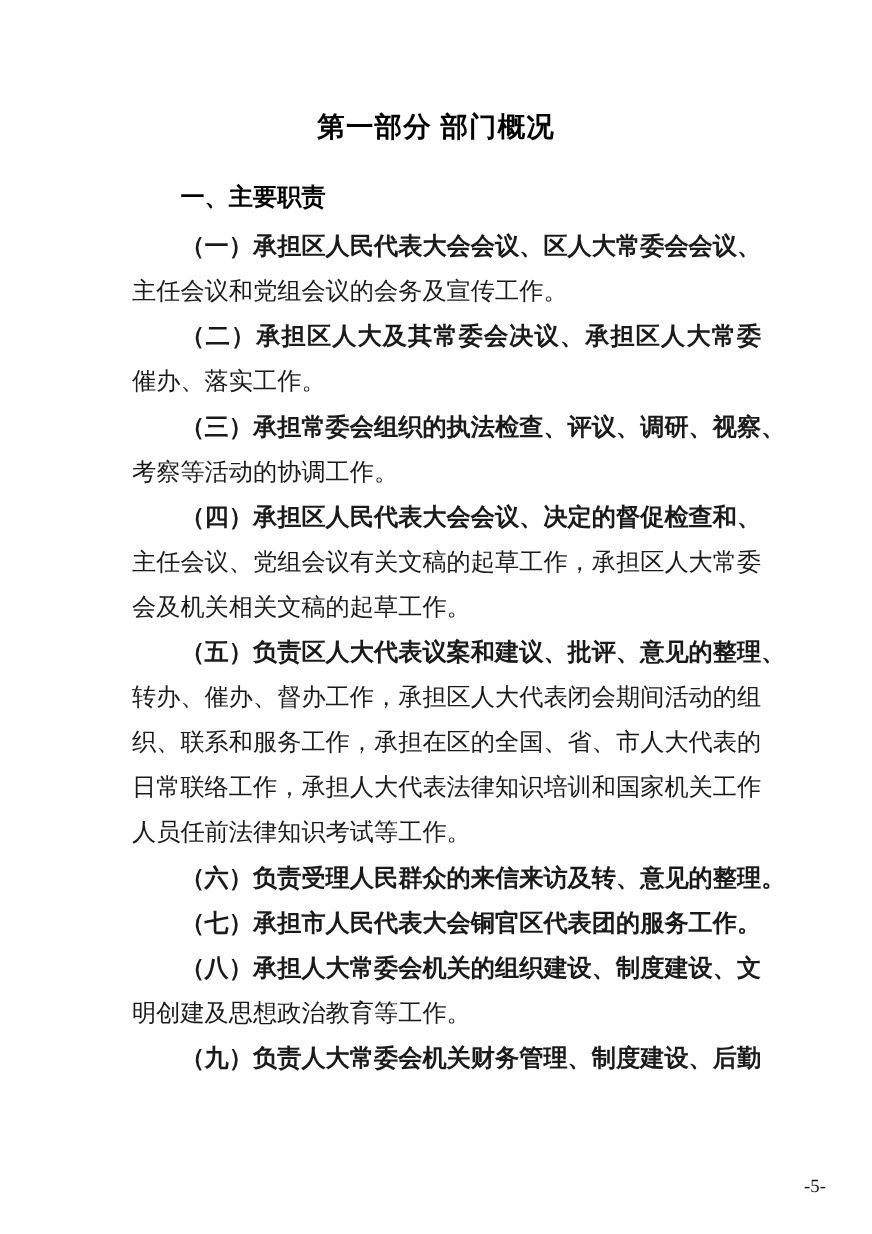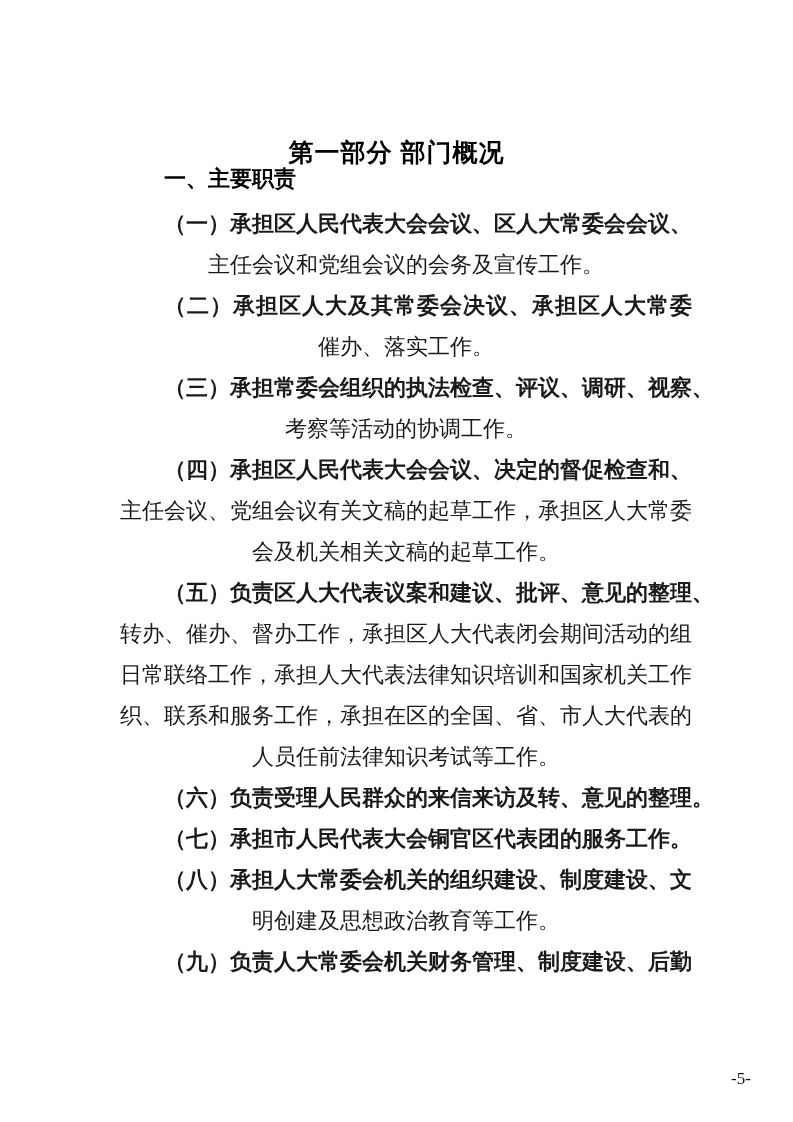--- a/index.html
+++ b/index.html
@@ -21,21 +21,20 @@
     top: 99px;
     left: 0;
     width: 793px;
     text-align: center;
     font-family: "Liberation Sans", "DejaVu Sans", sans-serif;
     font-weight: bold;
     font-size: 25px;
     line-height: 34px;
     color: #000000;
     letter-spacing: 1px;
-    margin-top: 36px;
   }
   .section-heading {
     position: absolute;
     top: 166px;
     left: 164px;
     font-family: Liberation Mono, monospace;
     font-weight: bold;
     font-size: 22px;
     line-height: 30px;
     color: #000000;
@@ -45,21 +44,21 @@
     top: 203px;
     left: 120px;
     width: 572px;
   }
   .body-line {
     height: 41px;
     line-height: 41px;
     font-size: 22px;
     color: #1a1a1a;
     white-space: nowrap;
-    text-align: center;
+    text-align: left;
   }
   .body-line.just {
     text-align: justify;
     text-align-last: justify;
   }
   .body-line.first {
     text-indent: 44px;
     font-weight: bold;
   }
   .page-number {
@@ -85,22 +84,22 @@
       <div class="body-line">主任会议和党组会议的会务及宣传工作。</div>
       <div class="body-line first just">（二）承担区人大及其常委会决议、承担区人大常委</div>
       <div class="body-line">催办、落实工作。</div>
       <div class="body-line first just">（三）承担常委会组织的执法检查、评议、调研、视察、</div>
       <div class="body-line">考察等活动的协调工作。</div>
       <div class="body-line first just">（四）承担区人民代表大会会议、决定的督促检查和、</div>
       <div class="body-line just">主任会议、党组会议有关文稿的起草工作，承担区人大常委</div>
       <div class="body-line">会及机关相关文稿的起草工作。</div>
       <div class="body-line first just">（五）负责区人大代表议案和建议、批评、意见的整理、</div>
       <div class="body-line just">转办、催办、督办工作，承担区人大代表闭会期间活动的组</div>
+      <div class="body-line just">织、联系和服务工作，承担在区的全国、省、市人大代表的</div>
       <div class="body-line just">日常联络工作，承担人大代表法律知识培训和国家机关工作</div>
-      <div class="body-line just">织、联系和服务工作，承担在区的全国、省、市人大代表的</div>
       <div class="body-line">人员任前法律知识考试等工作。</div>
       <div class="body-line first">（六）负责受理人民群众的来信来访及转、意见的整理。</div>
       <div class="body-line first">（七）承担市人民代表大会铜官区代表团的服务工作。</div>
       <div class="body-line first just">（八）承担人大常委会机关的组织建设、制度建设、文</div>
       <div class="body-line">明创建及思想政治教育等工作。</div>
       <div class="body-line first just">（九）负责人大常委会机关财务管理、制度建设、后勤</div>
     </div>
 
   <div class="page-number">-5-</div>
 </div>

